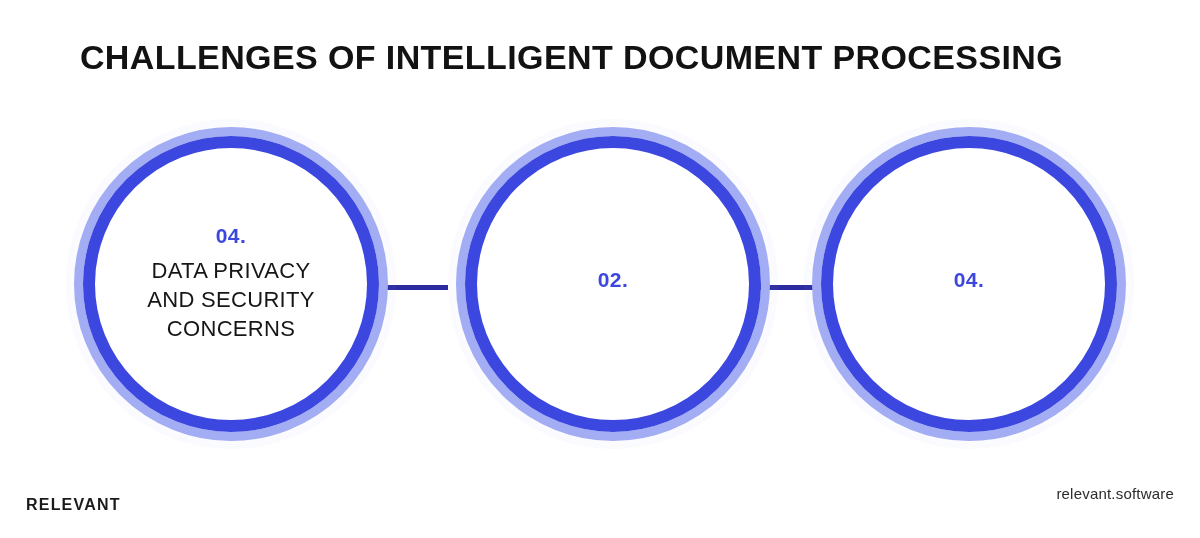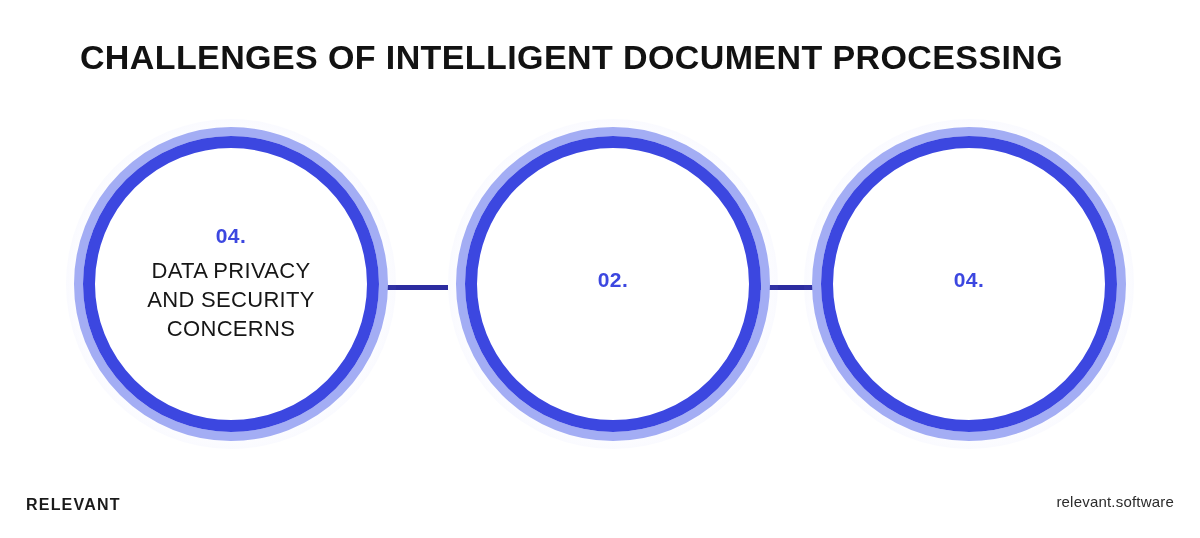--- a/index.html
+++ b/index.html
@@ -135,21 +135,21 @@
     font-size: 16px;
     font-weight: bold;
     letter-spacing: 1.2px;
     color: #1a1a1a;
     text-transform: uppercase;
   }
 
   .footer-right {
     position: absolute;
     right: 26px;
-    bottom: 28px;
+    bottom: 36px;
     font-family: "Liberation Sans", sans-serif;
     font-size: 15px;
     font-weight: normal;
     letter-spacing: 0.2px;
     color: #2b2b2b;
   }
 </style>
 </head>
 <body>
 

